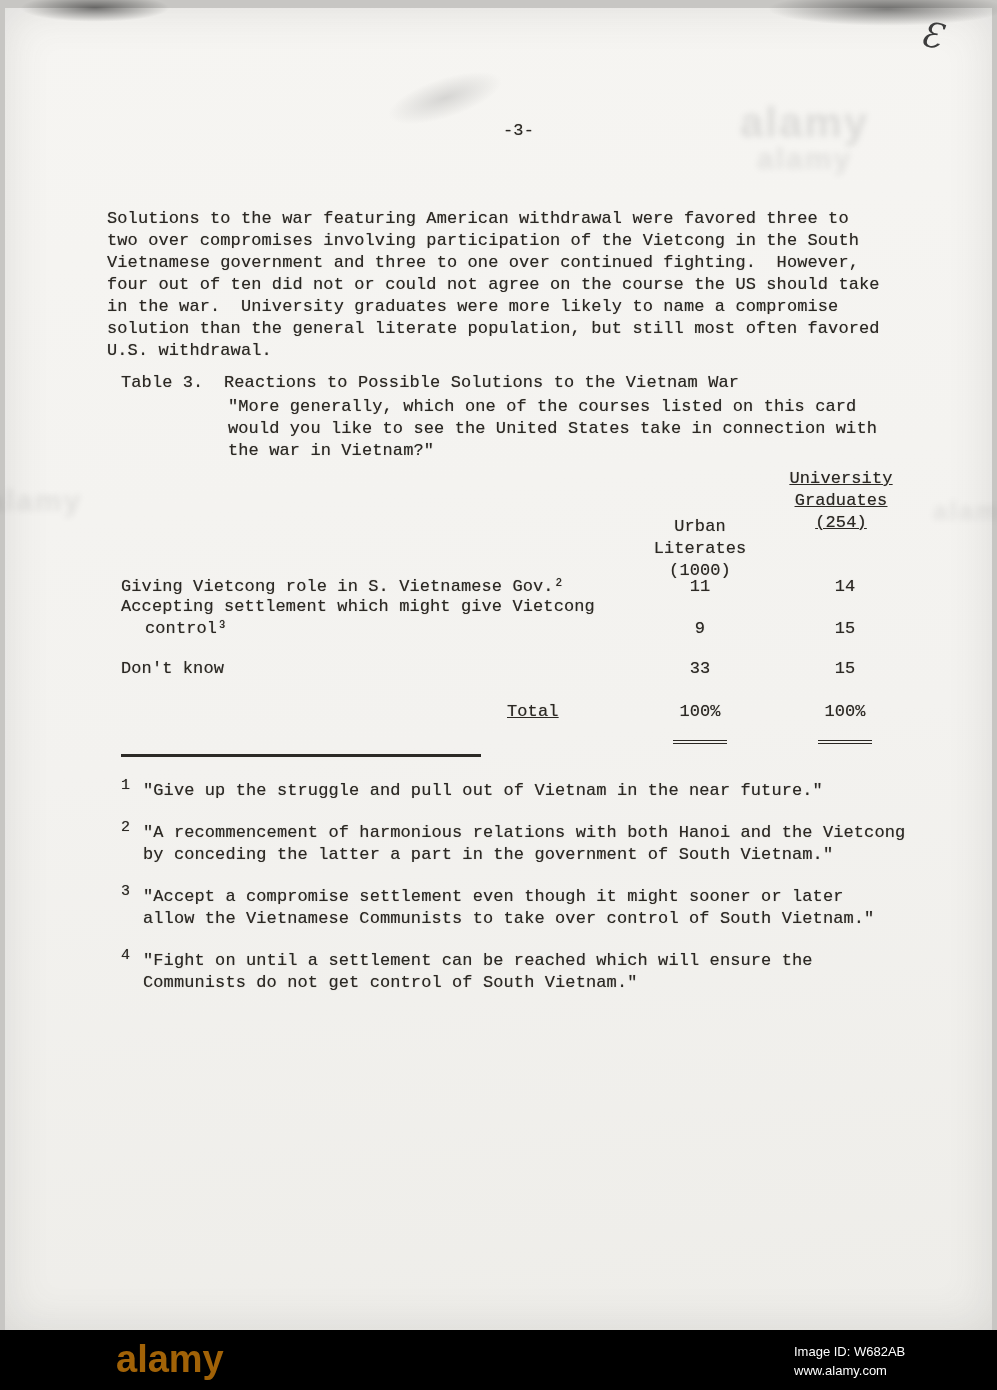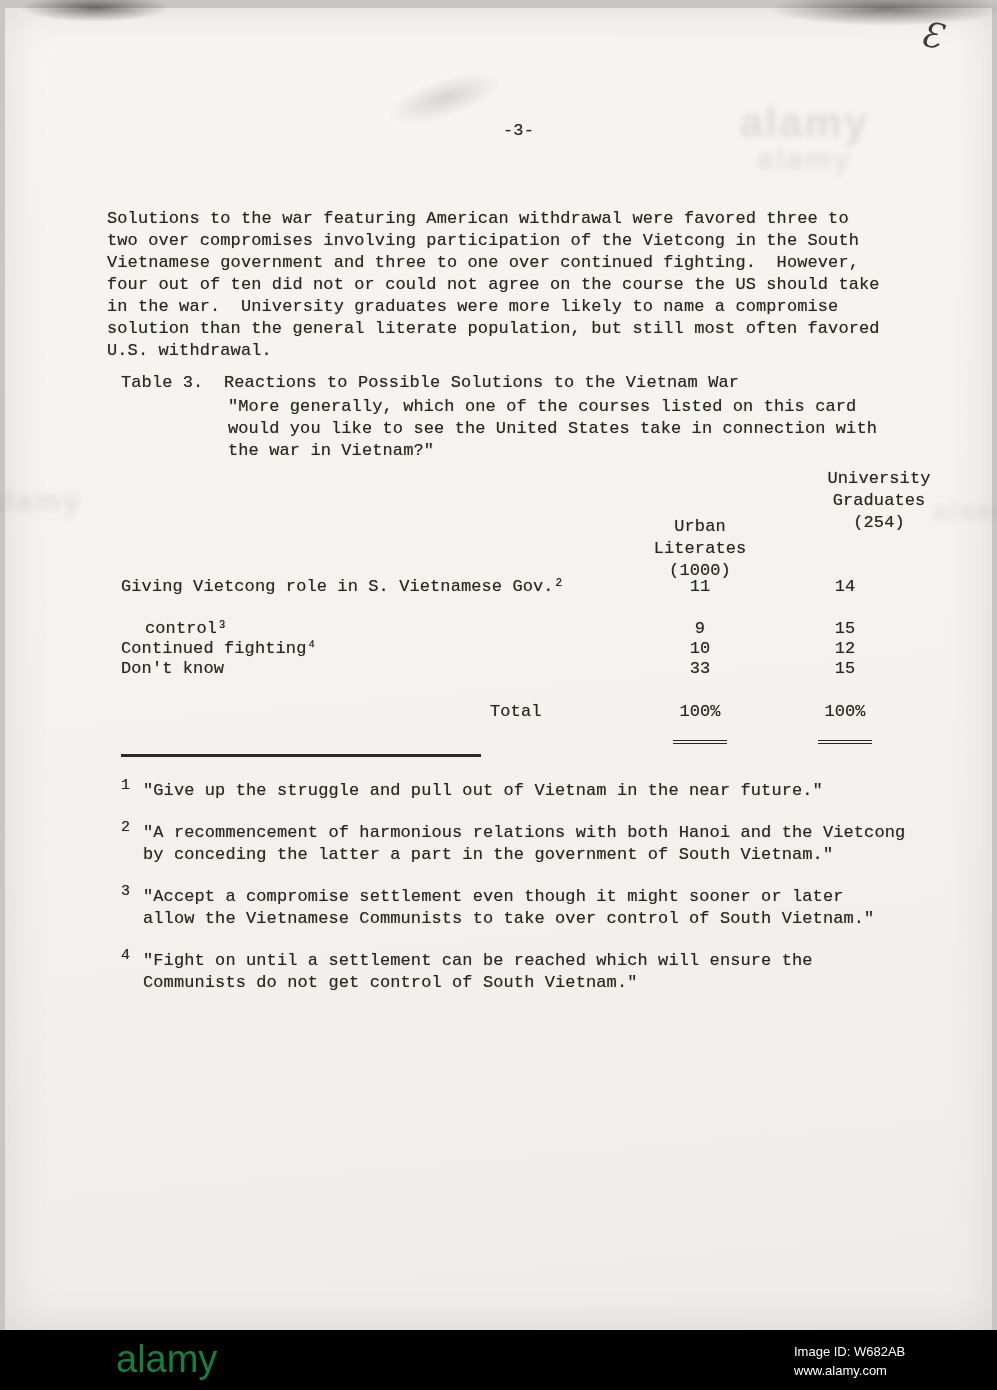--- a/index.html
+++ b/index.html
@@ -42,42 +42,42 @@
 
   .intro { position:absolute; left:102px; top:174px; width:800px; white-space:pre-wrap;margin-top:26px; }
 
   .caption { position:absolute; left:116px; top:344px; white-space:pre-wrap;margin-top:20px; }
 
   .question { position:absolute; left:223px; top:388px; white-space:pre-wrap; }
 
   .table-area { position:absolute; left:116px; top:460px; width:820px; height:280px; }
   .col-head { position:absolute; top:0; width:150px; text-align:center; white-space:pre-wrap; }
   .col-urban-h { left:504px;margin-top:48px; }
-  .col-univ-h  { left:683px; }
+  .col-univ-h  { left:645px;text-decoration:underline; }
 
   .t-row { position:absolute; left:0; width:820px; height:22px; }
   .t-label { display:inline-block; }
   .indent2 { padding-left:24px; }
-  .total-label { position:absolute; left:369px; }
+  .total-label { position:absolute; left:386px;text-decoration:underline; }
   .cell { position:absolute; top:0; width:150px; text-align:center; }
   .c-urban { left:504px; }
   .c-univ  { left:649px; }
   .uline { display:inline-block; min-width:54px; border-bottom:2px solid #2b2823; padding-bottom:1px; }
   .dline { display:inline-block; min-width:54px; border-bottom:4px double #2b2823; padding-bottom:17px; }
 
   .fn-rule { position:absolute; left:116px; top:746px; width:360px; height:3px; background:#2c2a26; }
 
   .footnotes { position:absolute; left:116px; top:772px; width:810px; }
   .footnote { display:flex; margin-bottom:20px; }
   .fn-num { flex:none; width:22px; position:relative; top:-5px; font-size:15px; }
   .fn-text { white-space:pre-wrap; }
 
   .alamy-bar { position:absolute; left:0; bottom:0; width:997px; height:60px; background:#000; }
   .alamy-logo { position:absolute; left:116px; top:50%; transform:translateY(-52%);
-    color:#15803d; font-family:"Liberation Sans",sans-serif; font-weight:normal;
+    color:#a16207; font-family:"Liberation Sans",sans-serif; font-weight:bold;
     font-size:38px; letter-spacing:0; }
   .bar-info { position:absolute; left:794px; top:12px; color:#fff;
     font-family:"Liberation Sans",sans-serif; font-size:13px; line-height:19px; }
 </style>
 </head>
 <body>
 
 <div class="scan">
   <div class="paper">
 
@@ -116,31 +116,29 @@
 Graduates
 (254)</div>
 
 
       <div class="t-row" style="top:108px">
         <span class="t-label">Giving Vietcong role in S. Vietnamese Gov.²</span>
         <span class="cell c-urban">11</span>
         <span class="cell c-univ">14</span>
       </div>
 
+      <div class="t-row" style="top:128px">
+        <span class="t-label">Accepting settlement which might give Vietcong</span>
+      </div>
       <div class="t-row" style="top:150px">
         <span class="t-label indent2">control³</span>
         <span class="cell c-urban">9</span>
         <span class="cell c-univ">15</span>
       </div>
 
-      <div class="t-row" style="top:170px">
-        <span class="t-label">Continued fighting⁴</span>
-        <span class="cell c-urban">10</span>
-        <span class="cell c-univ">12</span>
-      </div>
 
       <div class="t-row" style="top:190px">
         <span class="t-label">Don't know</span>
         <span class="cell c-urban">33</span>
         <span class="cell c-univ">15</span>
       </div>
 
 
       <div class="t-row" style="top:233px">
         <span class="t-label total-label">Total</span>

